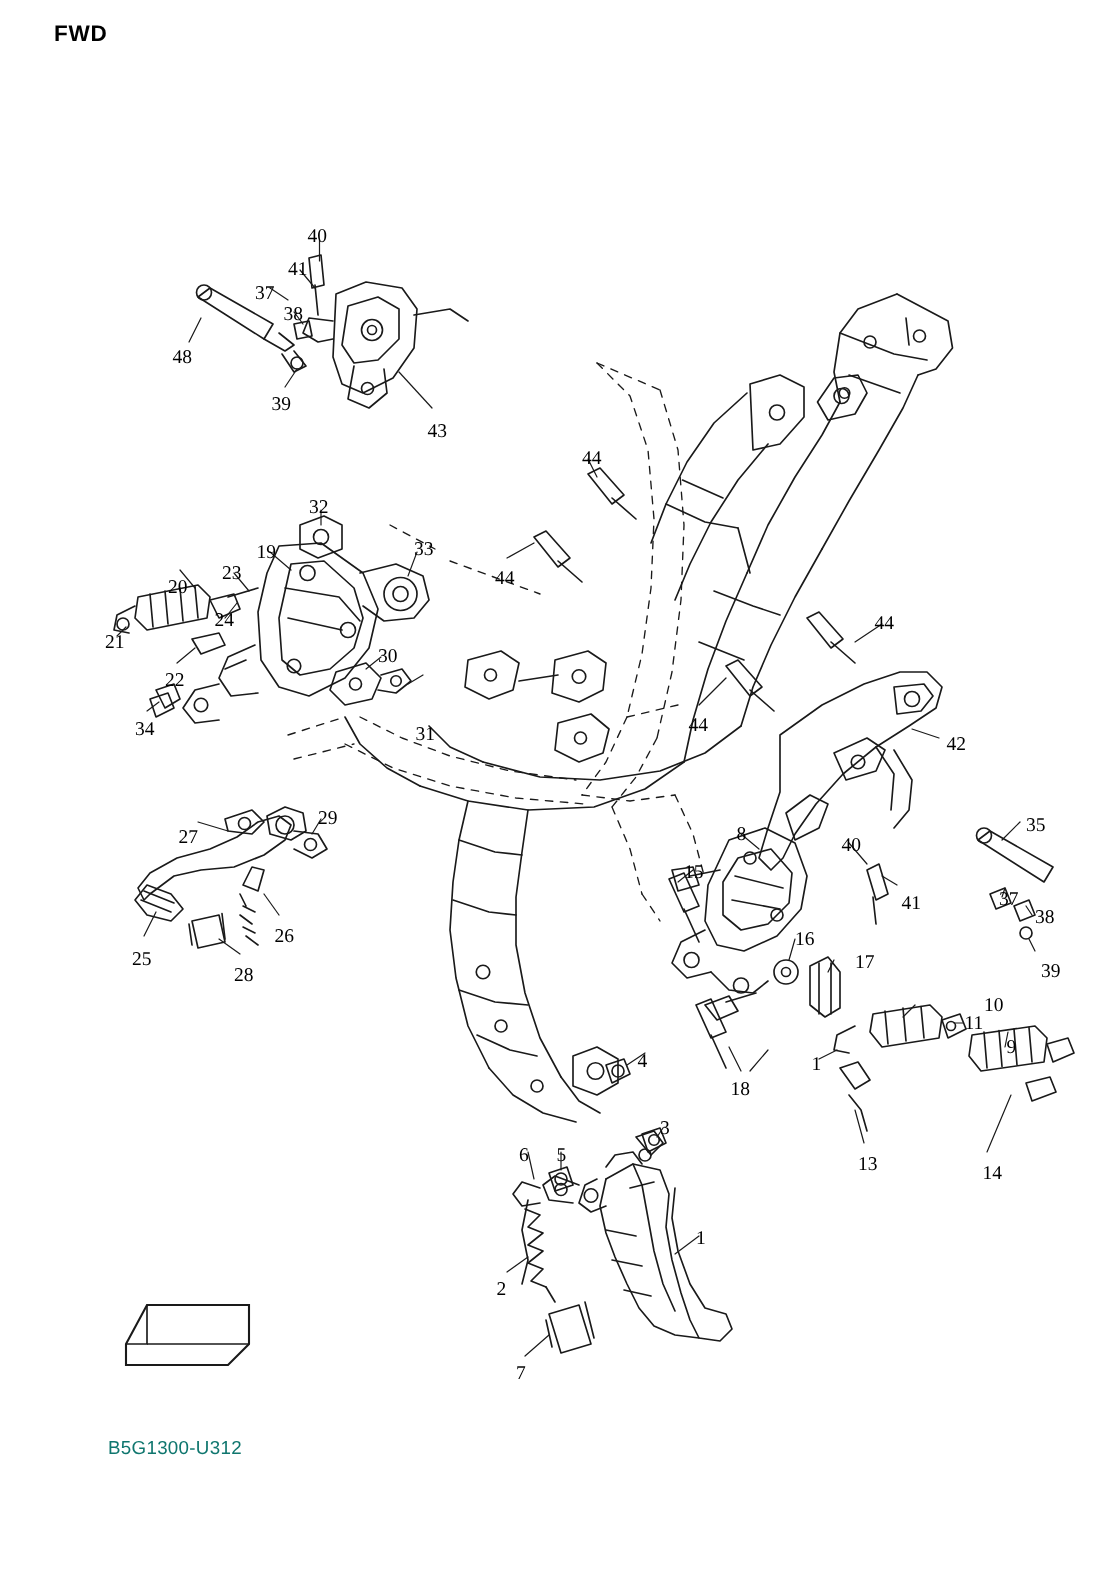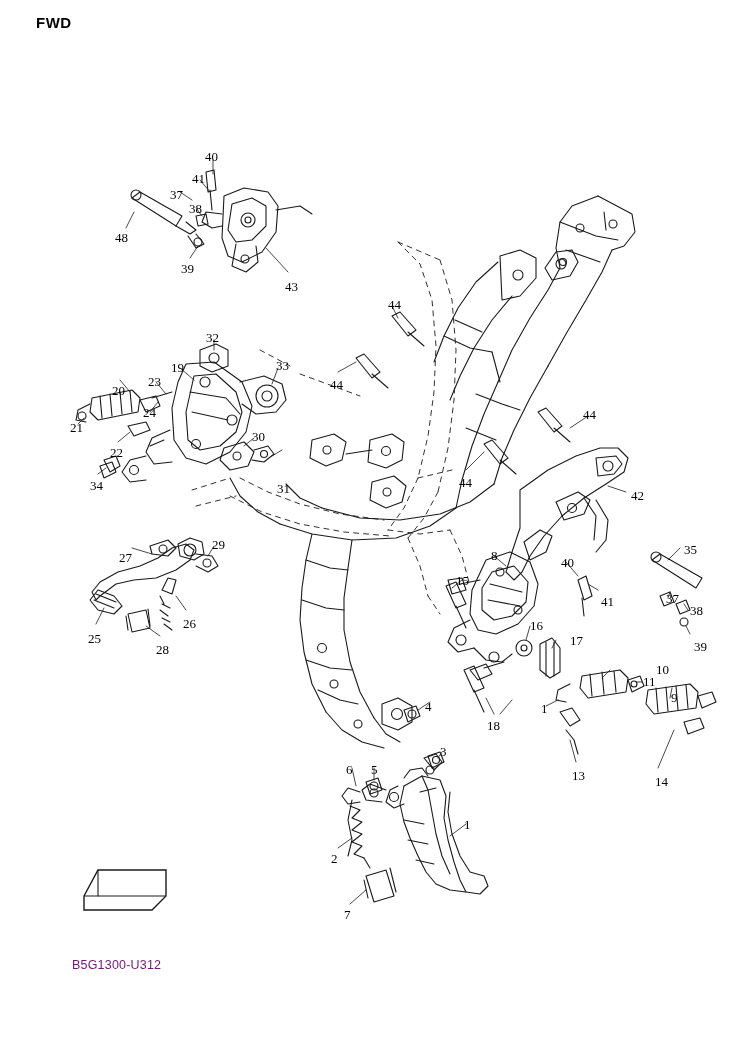--- a/index.html
+++ b/index.html
@@ -33,21 +33,21 @@
     line-height: 1;
     white-space: nowrap;
   }
   #part-code {
     position: absolute;
     left: 72px;
     top: 958px;
     font-family: "Liberation Sans", sans-serif;
     font-size: 12.5px;
     letter-spacing: 0.2px;
-    color: #701a75;
+    color: #0f766e;
     white-space: nowrap;
   }
   #fwd-box {
     position: absolute;
     left: 82px;
     top: 866px;
     width: 86px;
     height: 46px;
   }
   #fwd-label {

